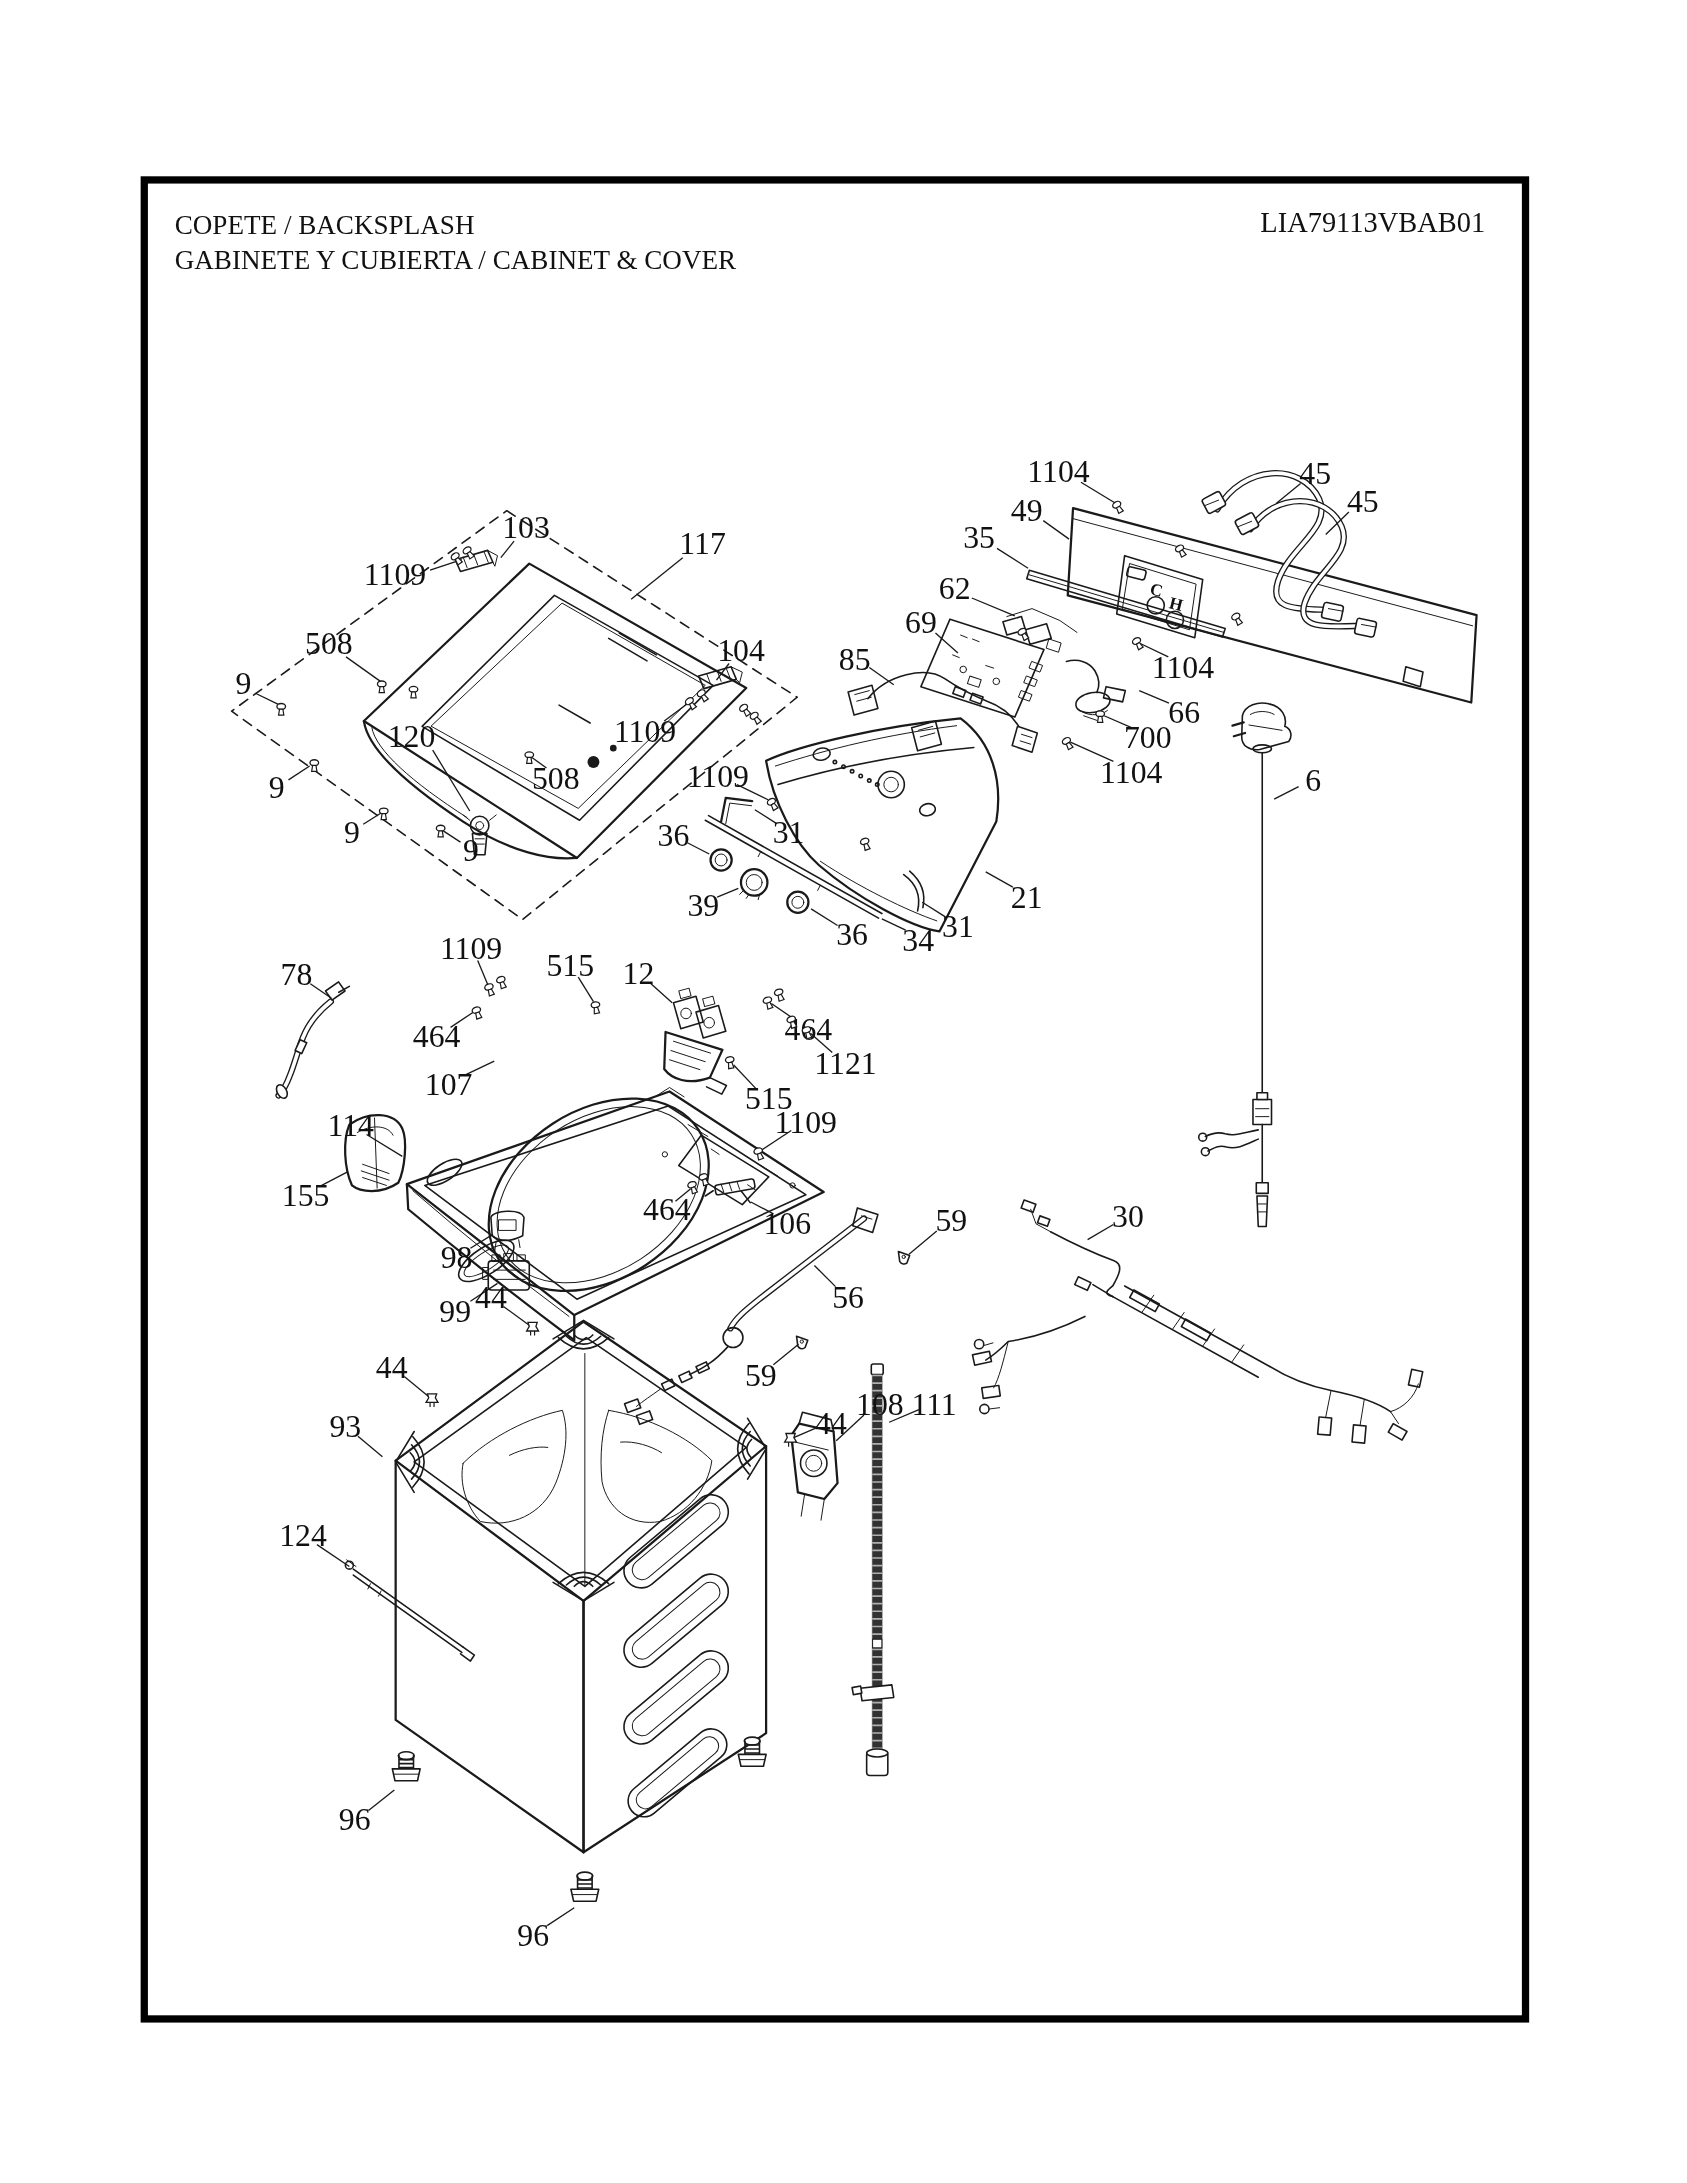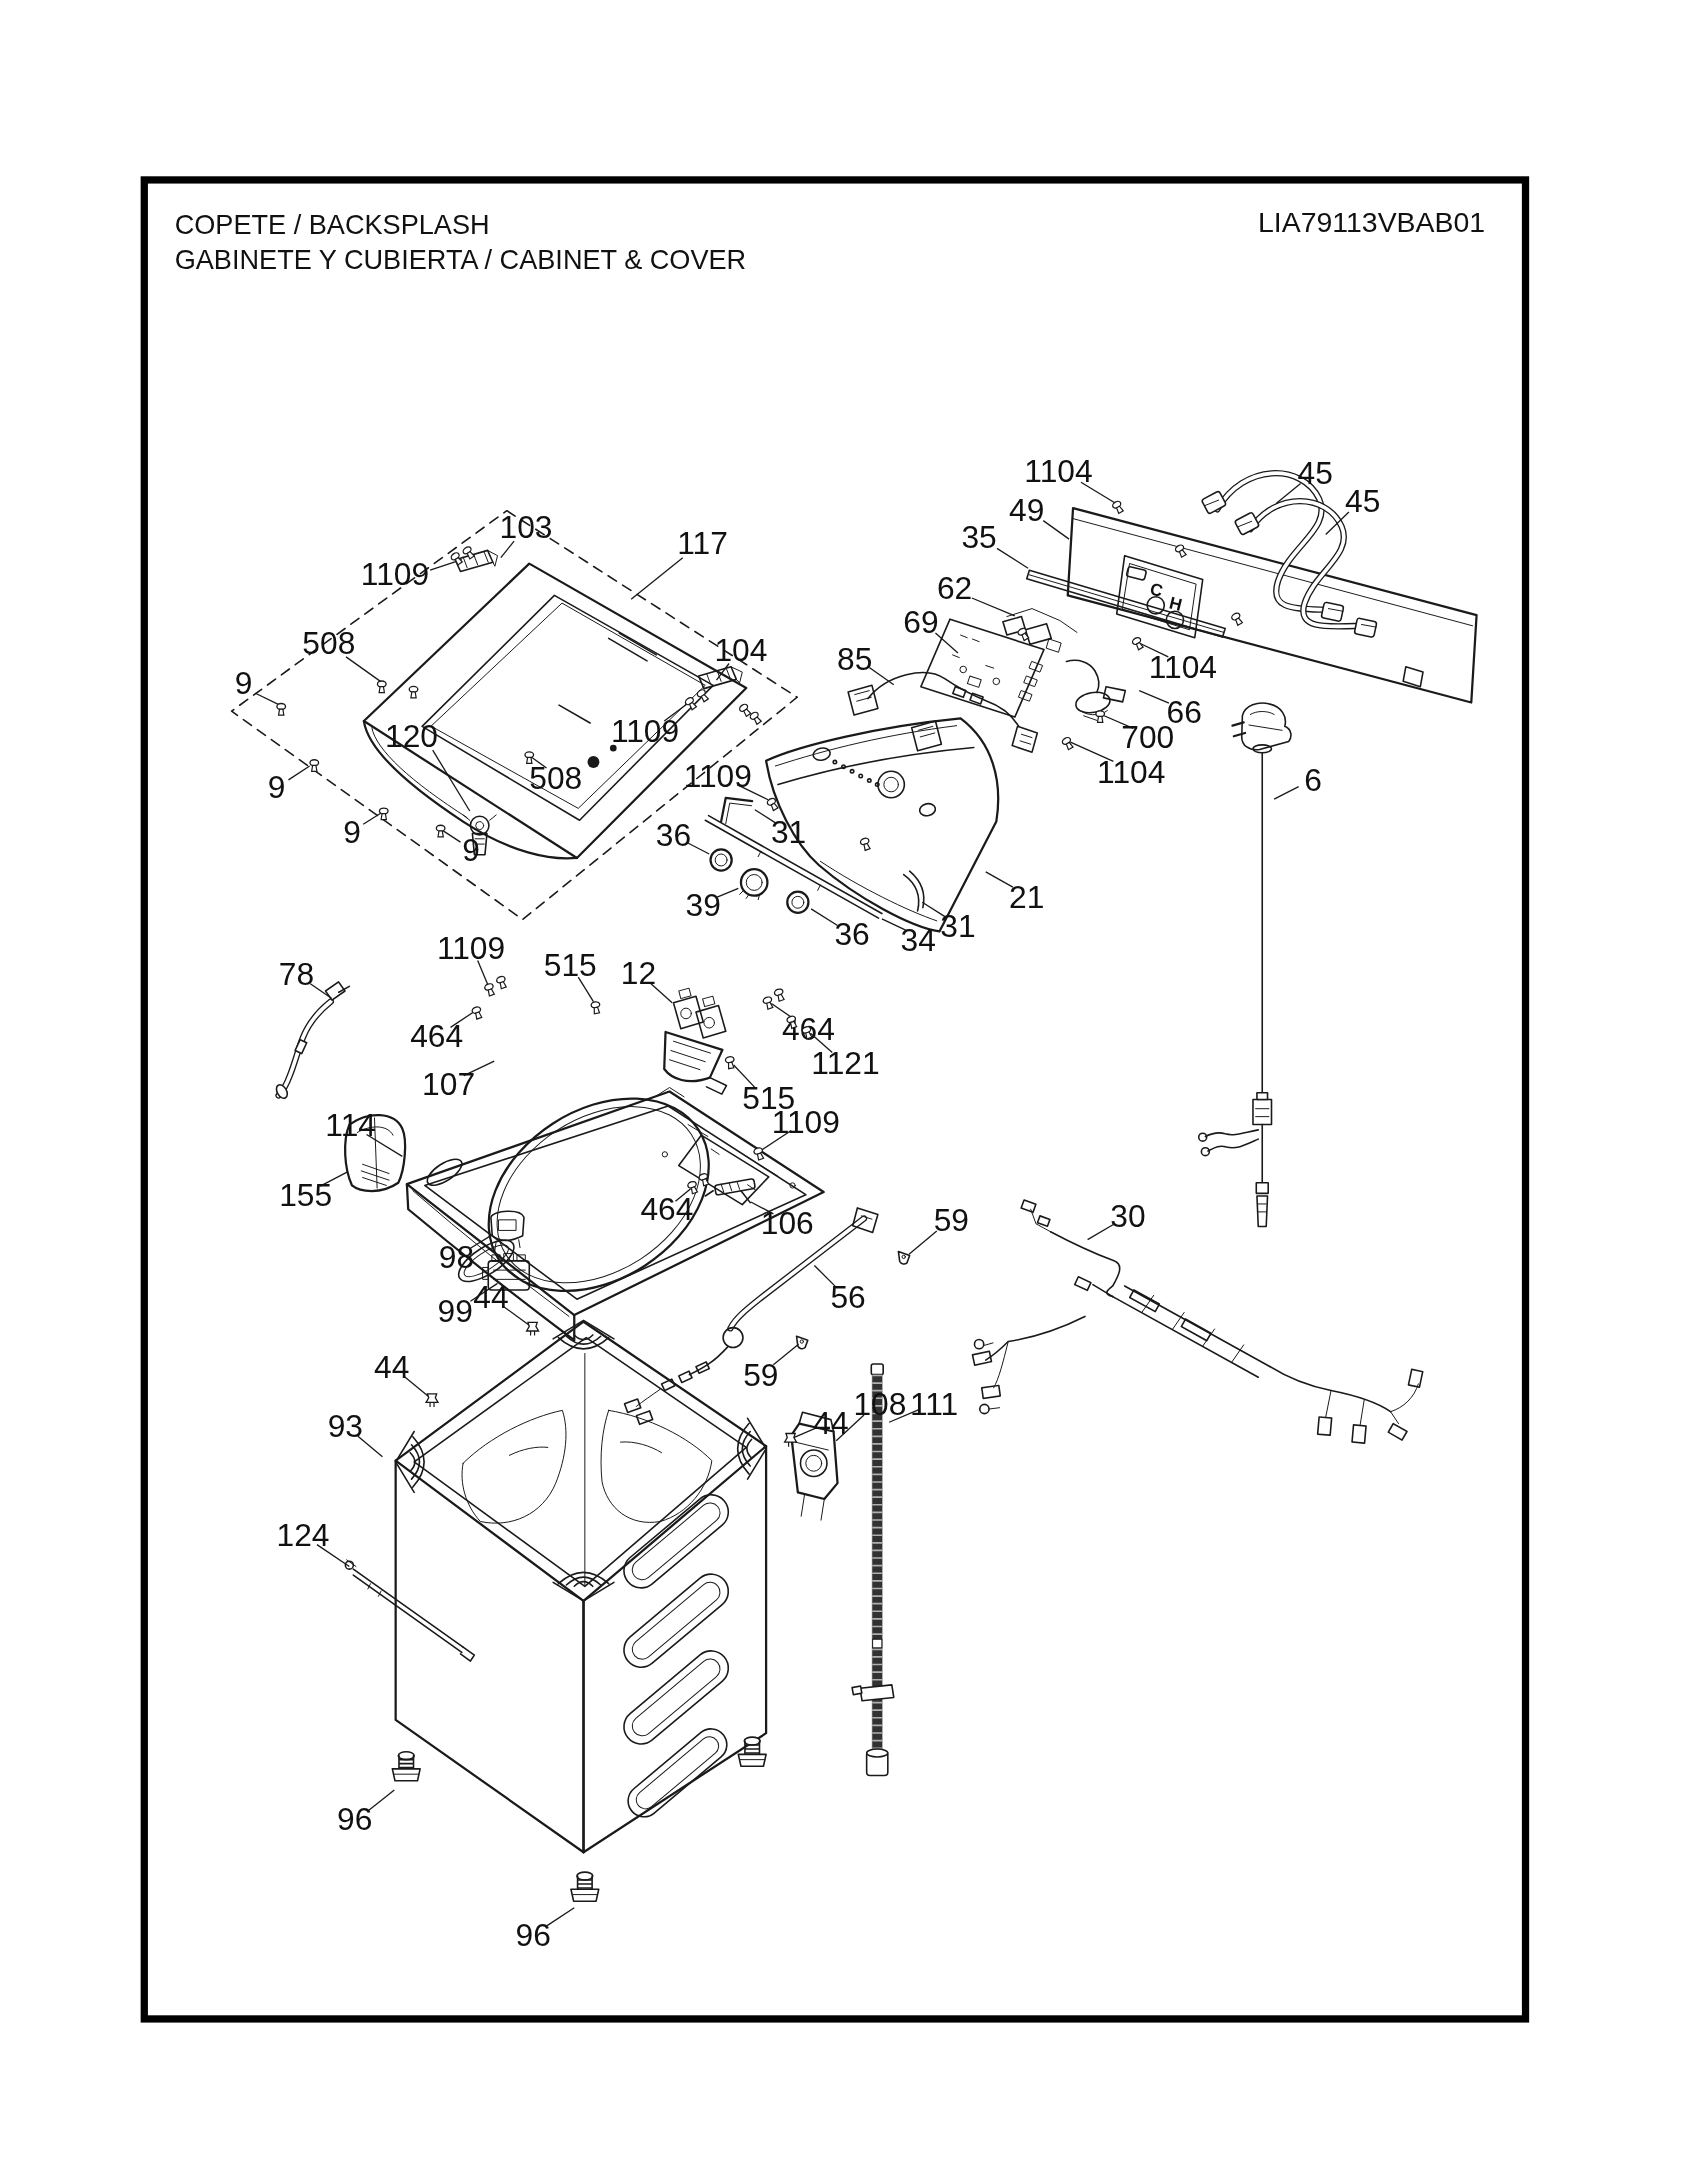--- a/index.html
+++ b/index.html
@@ -1,17 +1,17 @@
 <!DOCTYPE html>
 <html style="font-size:10.6px"><head>
 <meta charset="utf-8">
 <style>
   html,body{margin:0;padding:0;background:#e8e8e8;}
   .page{position:relative;width:1687px;height:2183px;background:#ffffff;overflow:hidden;
-        font-family:Liberation Sans, sans-serif;}
+        font-family:Liberation Serif, serif;}
   svg{position:absolute;left:0;top:0;}
   svg *{vector-effect:none;}
   .ln  path,.ln rect,.ln circle,.ln ellipse,.ln line,
   path.s,rect.s,circle.s,ellipse.s,line.s{fill:none;stroke:#1a1a1a;stroke-width:2.4;
         stroke-linecap:round;stroke-linejoin:round;}
   .thick{stroke-width:3.4 !important;}
   .thin{stroke-width:1.5 !important;}
   .dash{stroke-dasharray:15 11;}
   .fw{fill:#ffffff !important;}
   .fd{fill:#1a1a1a !important;stroke:none !important;}

